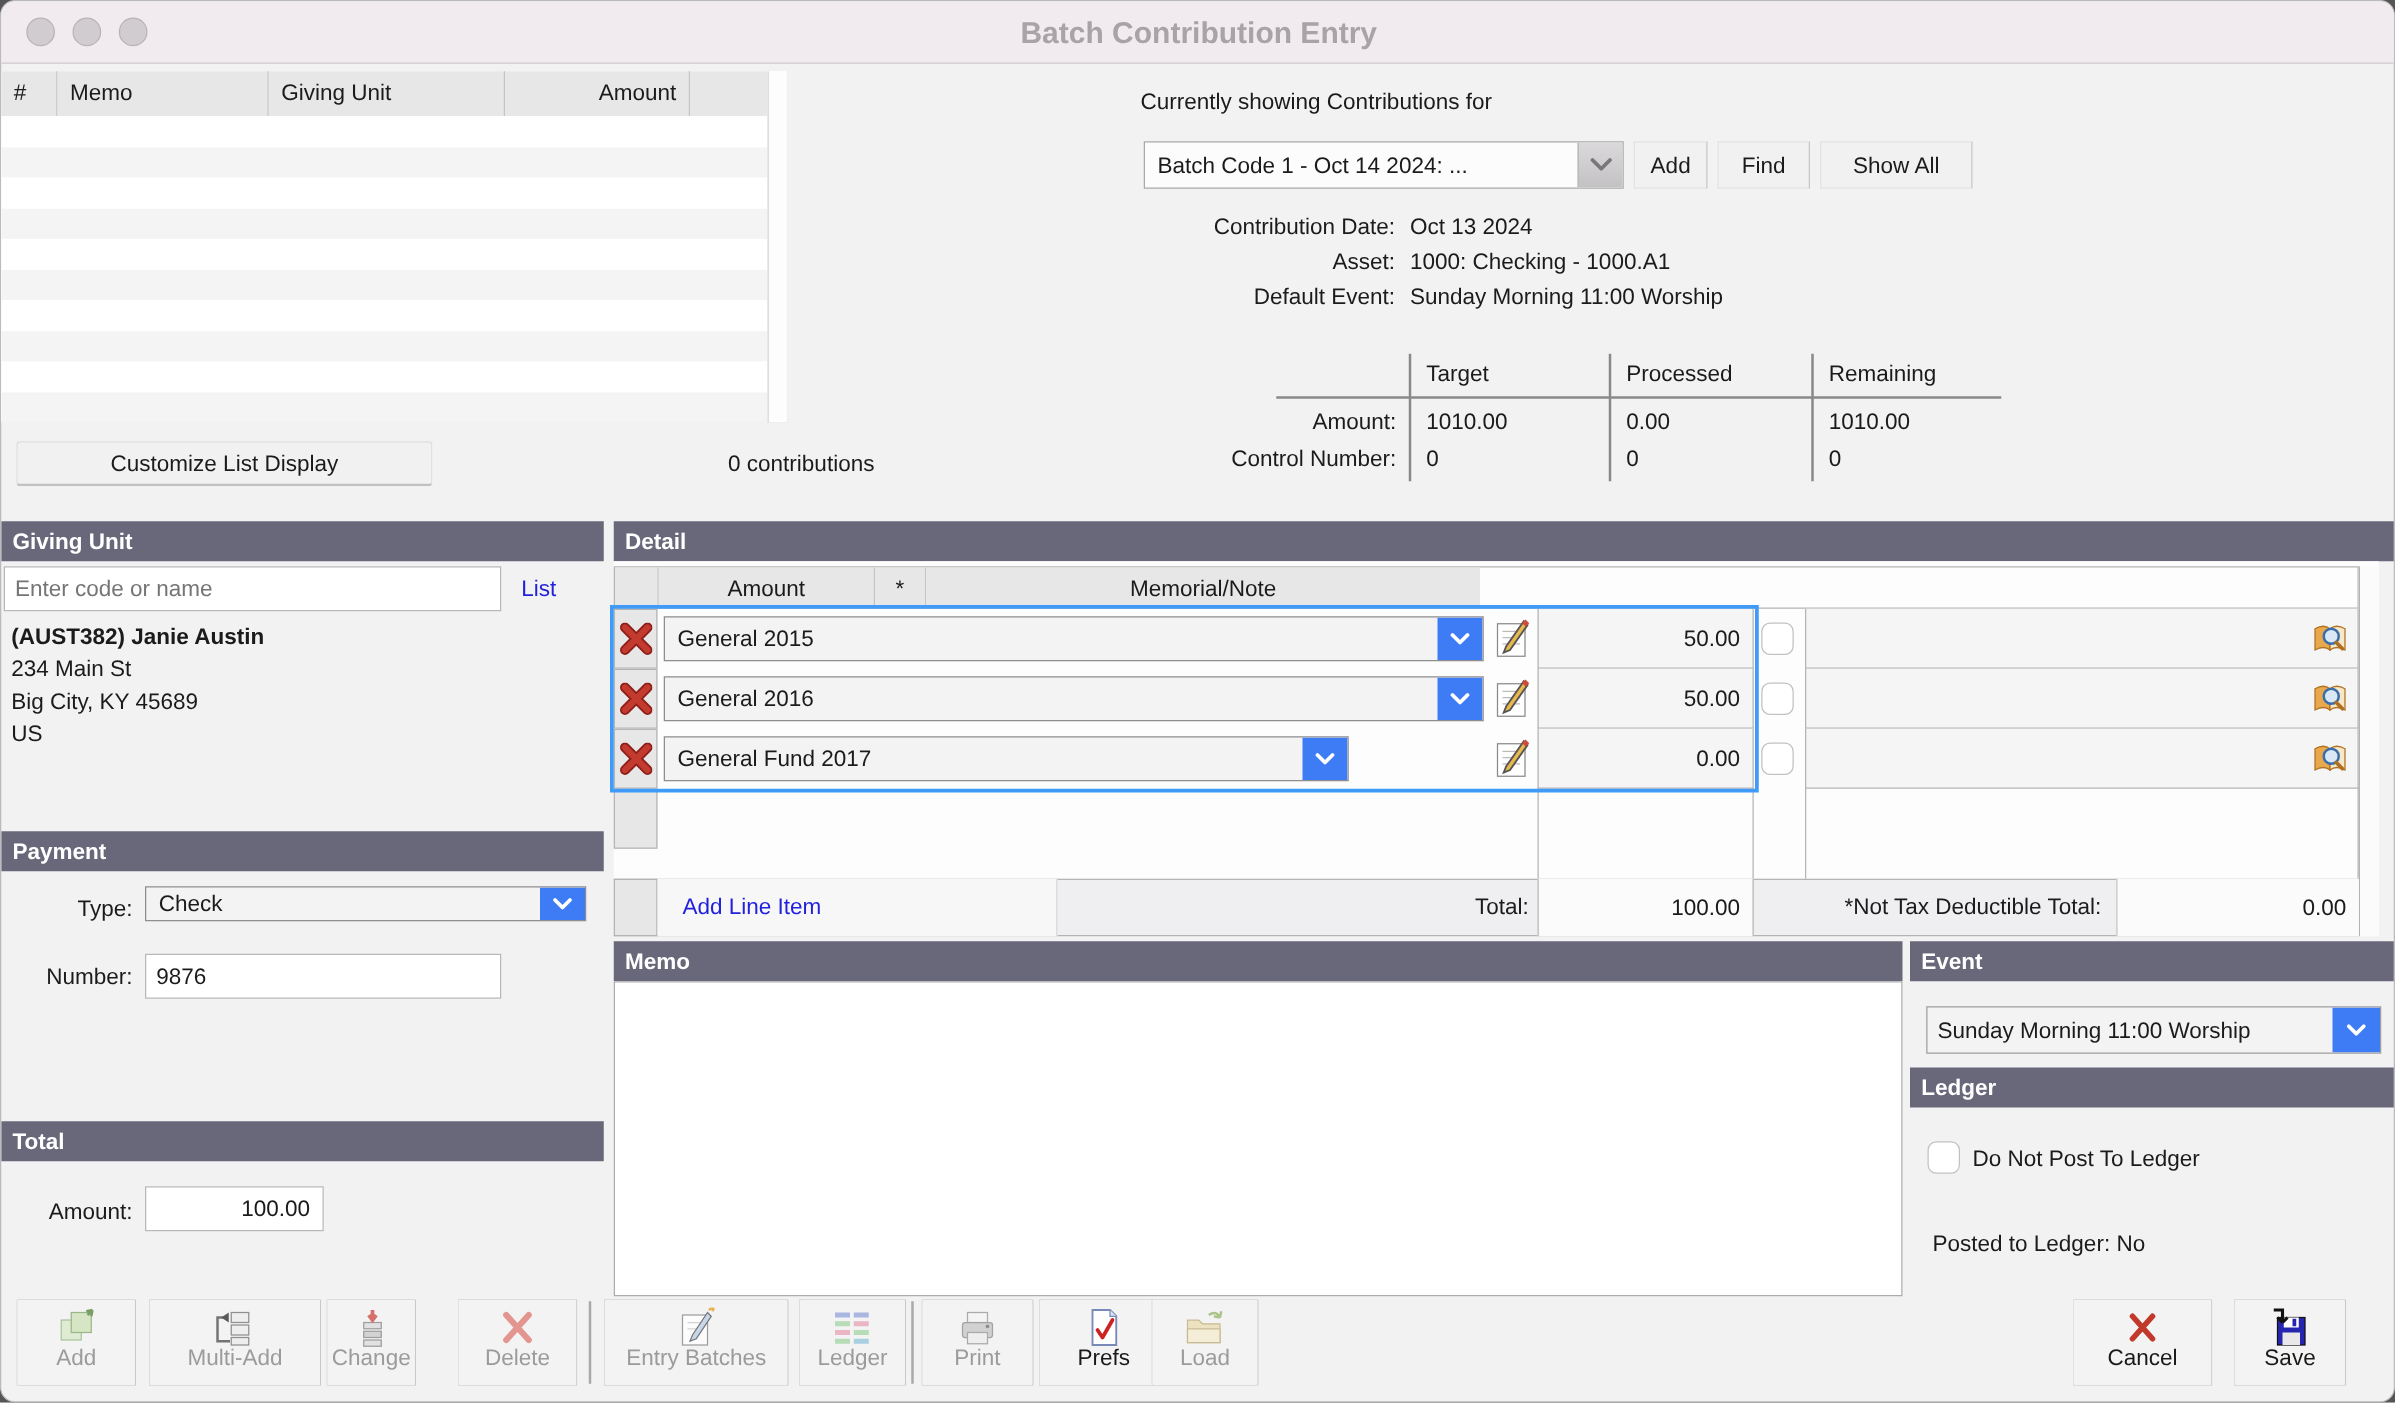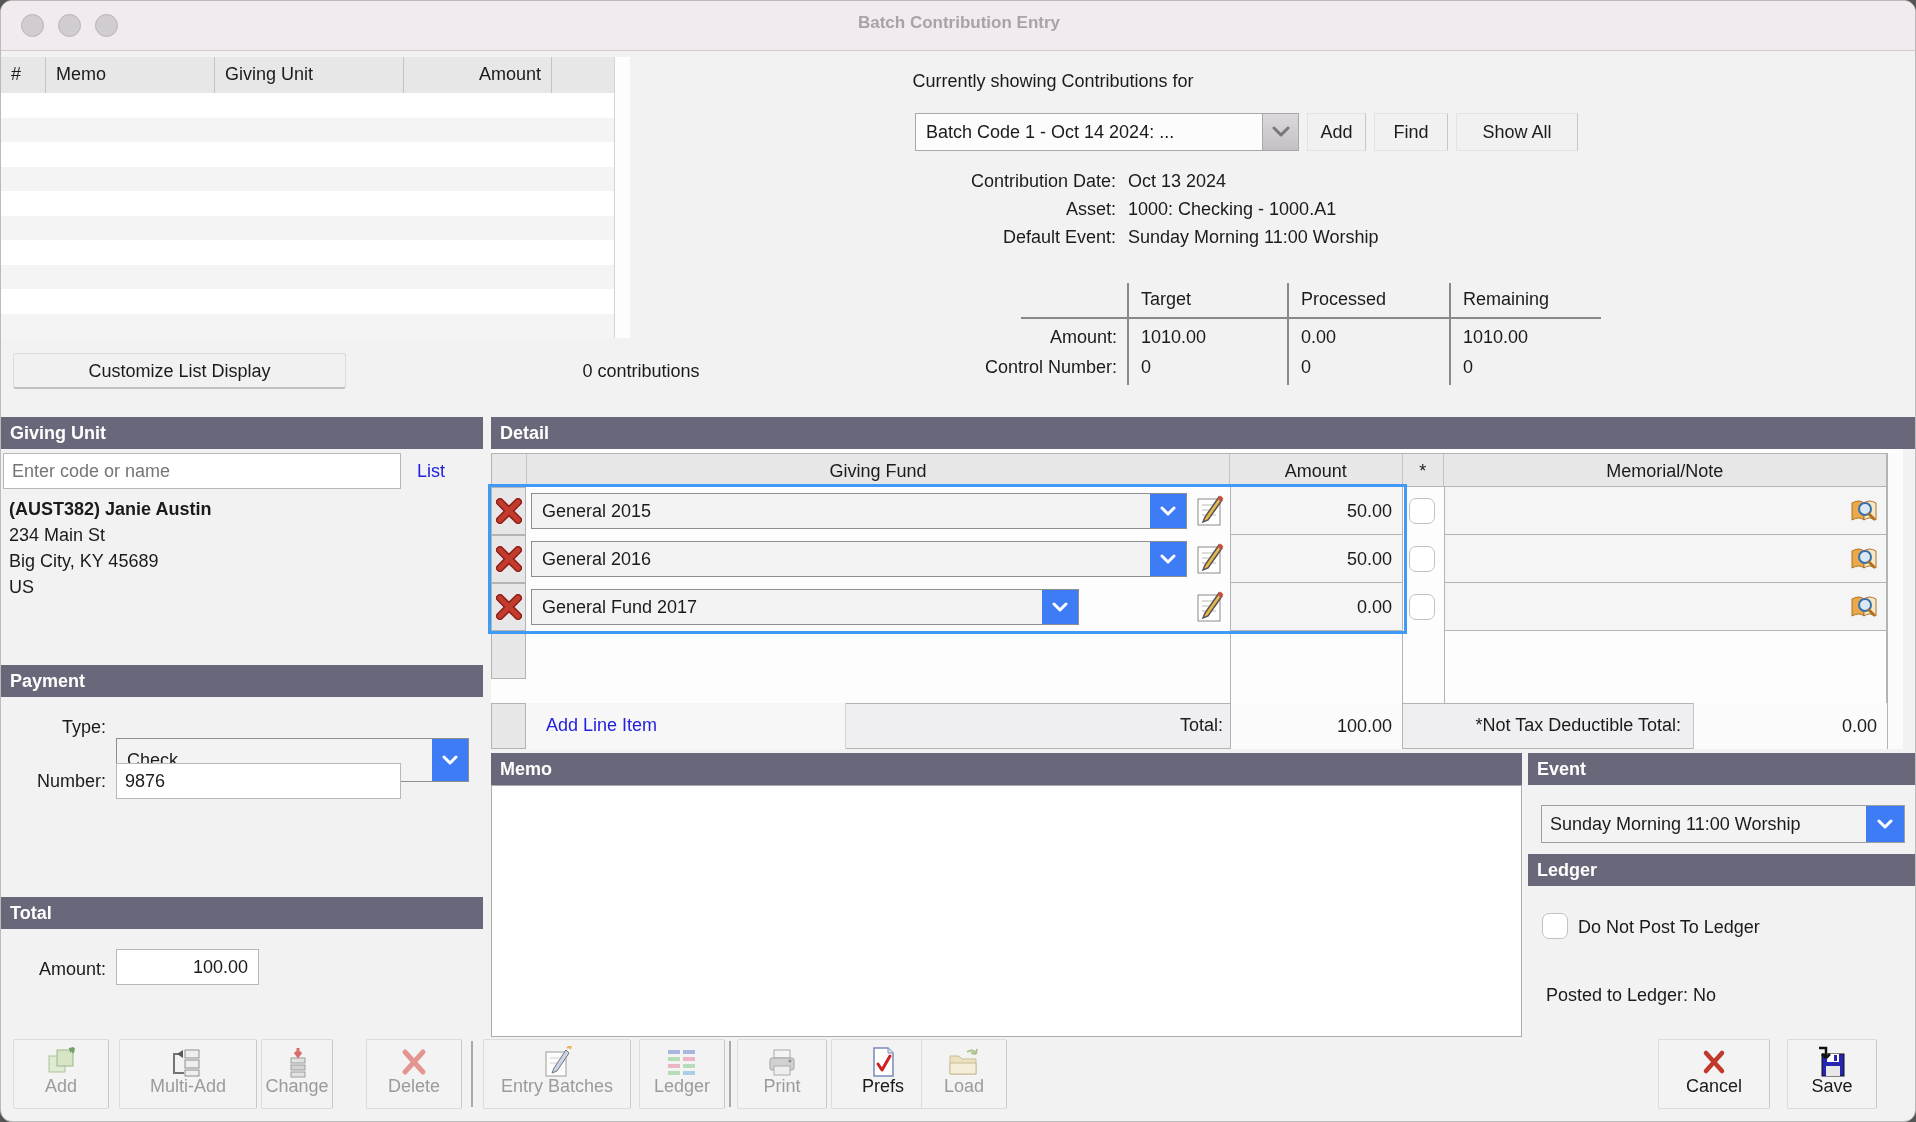--- a/index.html
+++ b/index.html
@@ -6,21 +6,21 @@
   body { background:#555; font-family:"Liberation Sans", sans-serif; }
   .window {
     position:relative; width:1916px; height:1122px; background:#f3f2f3;
     border-radius:12px; overflow:hidden; border:1px solid #bbb;
     font-size:18px; color:#1b1b1b;
   }
   .abs { position:absolute; }
   
   .titlebar { left:0; top:0; width:1916px; height:50px; background:#f1ebef; border-bottom:1px solid #cfcacf; }
   .light { width:23px; height:23px; border-radius:50%; background:#d0ccd0; border:1px solid #b7b3b7; top:13px; }
-  .wtitle { left:0; top:12px; width:1916px; text-align:center; font-weight:bold; font-size:17px; color:#a7a3a7; }
+  .wtitle { left:0; top:12px; width:1916px; text-align:center; font-weight:bold; font-size:24px; color:#a7a3a7; }
   
   .bar { background:#69687b; color:#fff; font-weight:600; line-height:32px; padding-left:9px; height:32px; }
   .link { color:#2222dd; cursor:pointer; }
   .cellhead { background:#e8e7e8; border-right:1px solid #c5c4c5; line-height:34px; padding-left:10px; overflow:hidden; white-space:nowrap; }
   .vline { background:#8a898a; width:2px; }
   .hline { background:#8a898a; height:2px; }
   
   .list-body { background:#fff; }
   .stripe { height:24.5px; }
   .stripe:nth-child(even) { background:#f5f4f5; }
@@ -123,41 +123,40 @@
   <div class="abs bar" style="left:0;top:416px;width:482px">Giving Unit</div>
   <input class="abs field" style="left: 2px; top: 452px; width: 398px; height: 36px;" placeholder="Enter code or name">
   <div class="abs link" style="left:416px;top:460px">List</div>
   <div class="abs" style="left:8px;top:498px;font-weight:bold">(AUST382) Janie Austin</div>
   <div class="abs" style="left:8px;top:524px">234 Main St</div>
   <div class="abs" style="left:8px;top:550px">Big City, KY  45689</div>
   <div class="abs" style="left:8px;top:576px">US</div>
 
   <div class="abs bar" style="left:0;top:664px;width:482px">Payment</div>
   <div class="abs rlabel" style="left:0;top:716px;width:105px">Type:</div>
-  <div class="abs combo combo-lite" style="left:115px;top:737px;width:353px;height:44px">
+  <div class="abs combo combo-lite" style="left:115px;top:708px;width:353px;height:28px">
     <span class="txt">Check</span>
     <span class="chev-blue">
       <svg width="16" height="11" viewBox="0 0 16 11">
           <path d="M2 2 L8 8 L14 2" fill="none" stroke="#fff" stroke-width="3" stroke-linecap="round" stroke-linejoin="round"></path>
         </svg>
     </span>
   </div>
   <div class="abs rlabel" style="left:0;top:770px;width:105px">Number:</div>
   <input class="abs field" style="left: 115px; top: 762px; width: 285px; height: 36px;" value="9876">
 
   <div class="abs bar" style="left:0;top:896px;width:482px">Total</div>
   <div class="abs rlabel" style="left:0;top:958px;width:105px">Amount:</div>
   <input class="abs field num" style="left: 115px; top: 948px; width: 143px; height: 36px;" value="100.00">
 
   <div class="abs bar" style="left:490px;top:416px;width:1426px">Detail</div>
   <div class="abs" style="left:490px;top:448px;width:1412px;height:300px;background:#fdfdfd"></div>
 
   <div class="abs" style="left:490px;top:452px;width:1396px;height:34px;display:flex;border:1px solid #b5b4b5">
     <div class="cellhead" style="width:35px"></div>
-    <div class="cellhead" style="width:704px;text-align:center;padding-left:0">Giving Fund</div>
     <div class="cellhead" style="width:173px;text-align:center;padding-left:0">Amount</div>
     <div class="cellhead" style="width:41px;text-align:center;padding-left:0">*</div>
     <div class="cellhead" style="width:443px;text-align:center;padding-left:0;border-right:none">Memorial/Note</div>
   </div>
   <div class="abs" style="left:1886px;top:452px;width:16px;height:296px;background:#fbfbfb;border-left:1px solid #b5b4b5"></div>
 
   <div class="abs gutter" style="left:490px;top:486px;width:35px;height:48px;display:flex;align-items:center;justify-content:center">
     <svg width="26" height="26" viewBox="0 0 26 26">
         <path d="M4 4 L22 22 M22 4 L4 22" stroke="#8f1f18" stroke-width="8" stroke-linecap="round"></path>
         <path d="M4 4 L22 22 M22 4 L4 22" stroke="#c23b2e" stroke-width="5" stroke-linecap="round"></path>

